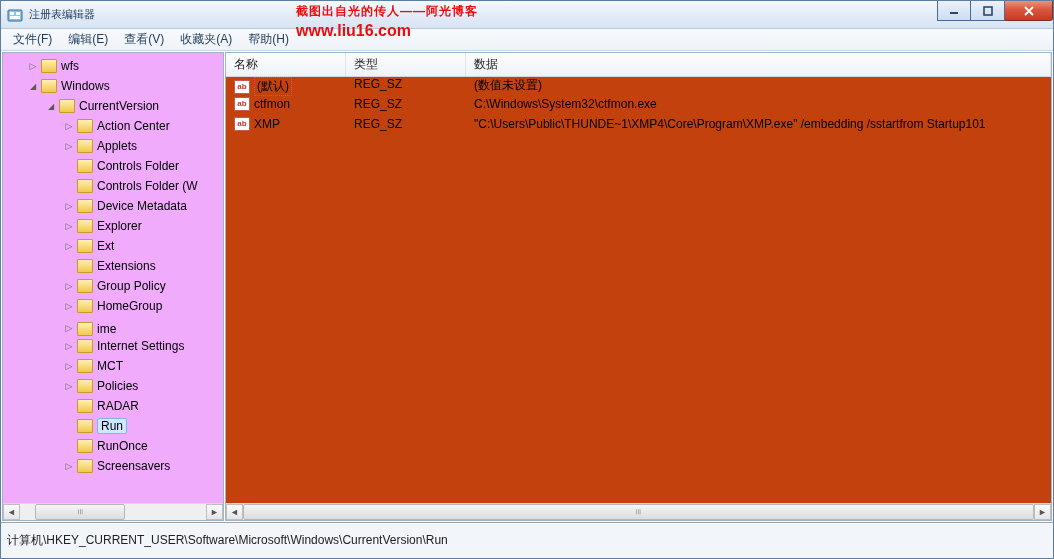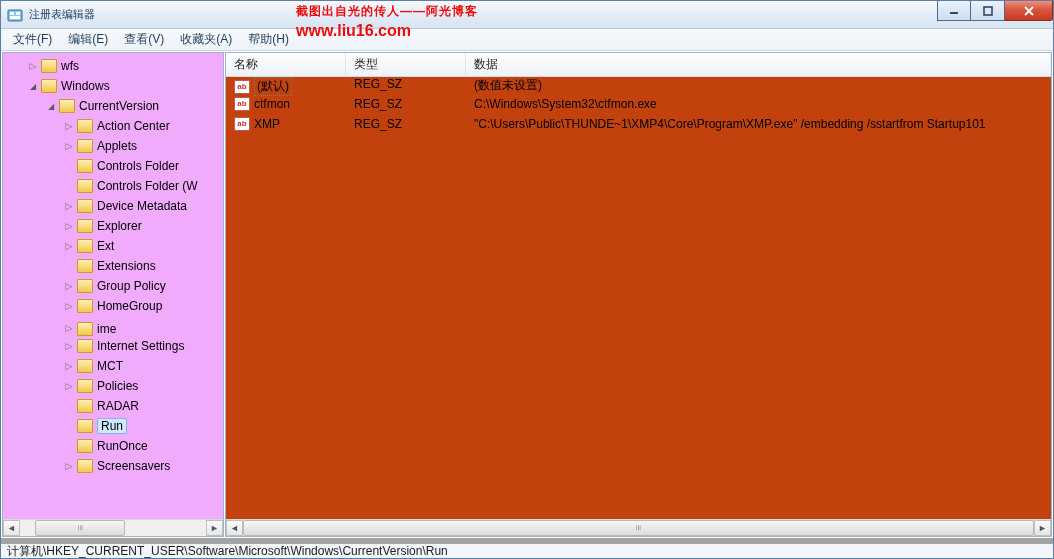--- a/index.html
+++ b/index.html
@@ -43,21 +43,21 @@
   .list-header { height:24px; display:flex; background:linear-gradient(#fdfdfe,#eef2f7); border-bottom:1px solid #d0d7e0; }
   .list-header .col { padding:0 8px; display:flex; align-items:center; border-right:1px solid #dfe5ec; color:#222; }
   .list-body { flex:1; overflow:hidden; }
   .list-row { display:flex; align-items:flex-start; height:20px; }
   .list-row .cell { padding:0 8px; overflow:hidden; text-overflow:ellipsis; white-space:nowrap; }
   .val-icon { width:16px; height:14px; margin-right:4px; background:#fff; border:1px solid #c75b4e; display:inline-flex; align-items:center; justify-content:center; border-radius:1px;}
   .val-icon span{ font-size:8px; color:#c33; font-weight:700; line-height:1;}
   .list-row.selected .cell:first-child { }
   .list-row.selected .name-text{ border:1px dotted #7a7a7a; padding:0 2px;}
   
-  .statusbar { height:20px; border-top:6px solid #a3a3a3; display:flex; align-items:center; padding:0 6px; background:#f2f5f9; color:#222; }
+  .statusbar { height:36px; border-top:1px solid #a3a3a3; display:flex; align-items:center; padding:0 6px; background:#f2f5f9; color:#222; }
 </style>
 </head>
 <body>
 
 <div class="window">
 
   <div class="watermark">
     <div>截图出自光的传人——阿光博客</div>
     <div class="url">www.liu16.com</div>
   </div>

